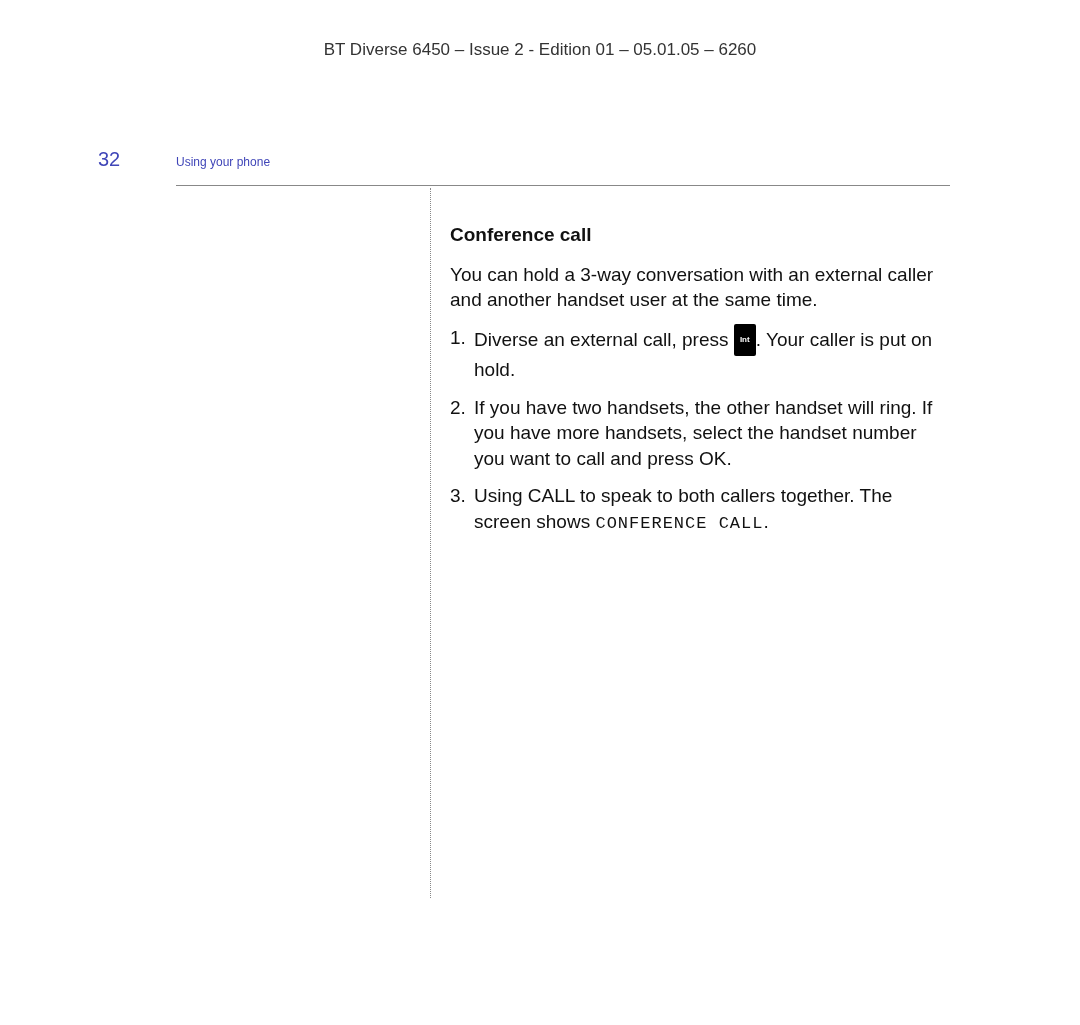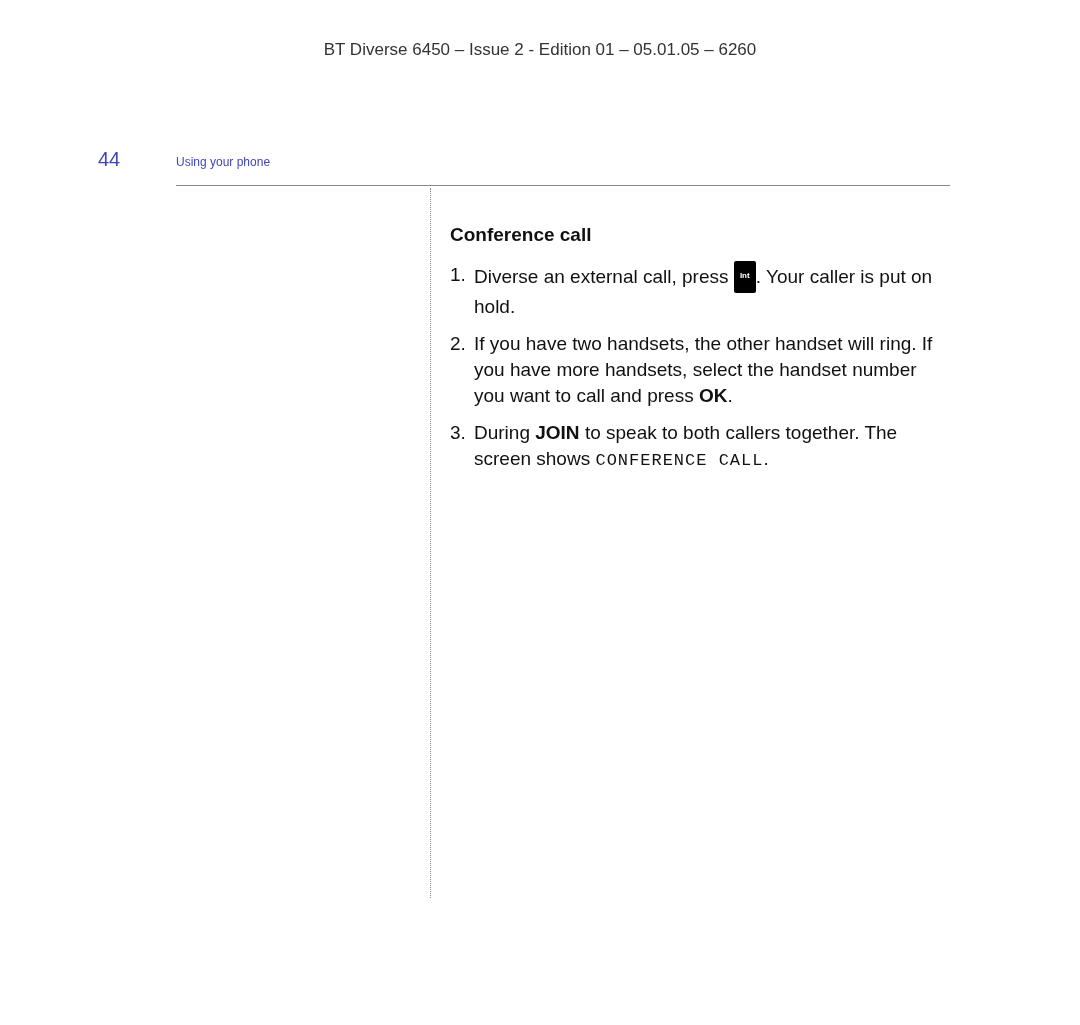--- a/index.html
+++ b/index.html
@@ -97,59 +97,60 @@
       color: #fff;
       border-radius: 2px;
       font-size: 8px;
       font-weight: bold;
       vertical-align: middle;
       position: relative;
       top: -1px;
       padding: 16px 1px;
     }
     .bold {
-      font-weight: bold;
+      font-weight: normal;
     }
     .lcd-text {
       font-family: "Courier New", monospace;
       letter-spacing: 1px;
       font-size: 17px;
     }
   </style>
 </head>
 <body>
 
 <div class="header-line">
   <span>BT Diverse 6450 – Issue 2 - Edition 01 – 05.01.05 – 6260</span>
 </div>
 
 <div class="page-header">
-  <span class="page-number">44</span>
+  <span class="page-number">32</span>
   <span class="section-title">Using your phone</span>
 </div>
 
 <div class="horizontal-rule"></div>
 <div class="vertical-rule"></div>
 
 <div class="content">
   <div class="subheading">Conference call</div>
+  <div class="intro">You can hold a 3-way conversation with an external caller and another handset user at the same time.</div>
 
   <div class="list-item">
     <div class="list-number">1.</div>
     <div class="list-text">
       <span>Diverse an external call, press </span><span class="key-icon">Int</span><span>. Your caller is put on hold.</span>
     </div>
   </div>
 
   <div class="list-item">
     <div class="list-number">2.</div>
     <div class="list-text">
       <span>If you have two handsets, the other handset will ring. If you have more handsets, select the handset number you want to call and press </span><span class="bold">OK</span><span>.</span>
     </div>
   </div>
 
   <div class="list-item">
     <div class="list-number">3.</div>
     <div class="list-text">
-      <span>During </span><span class="bold">JOIN</span><span> to speak to both callers together. The screen shows </span><span class="lcd-text">CONFERENCE CALL</span><span>.</span>
+      <span>Using </span><span class="bold">CALL</span><span> to speak to both callers together. The screen shows </span><span class="lcd-text">CONFERENCE CALL</span><span>.</span>
     </div>
   </div>
 </div>
 
 </body></html>

